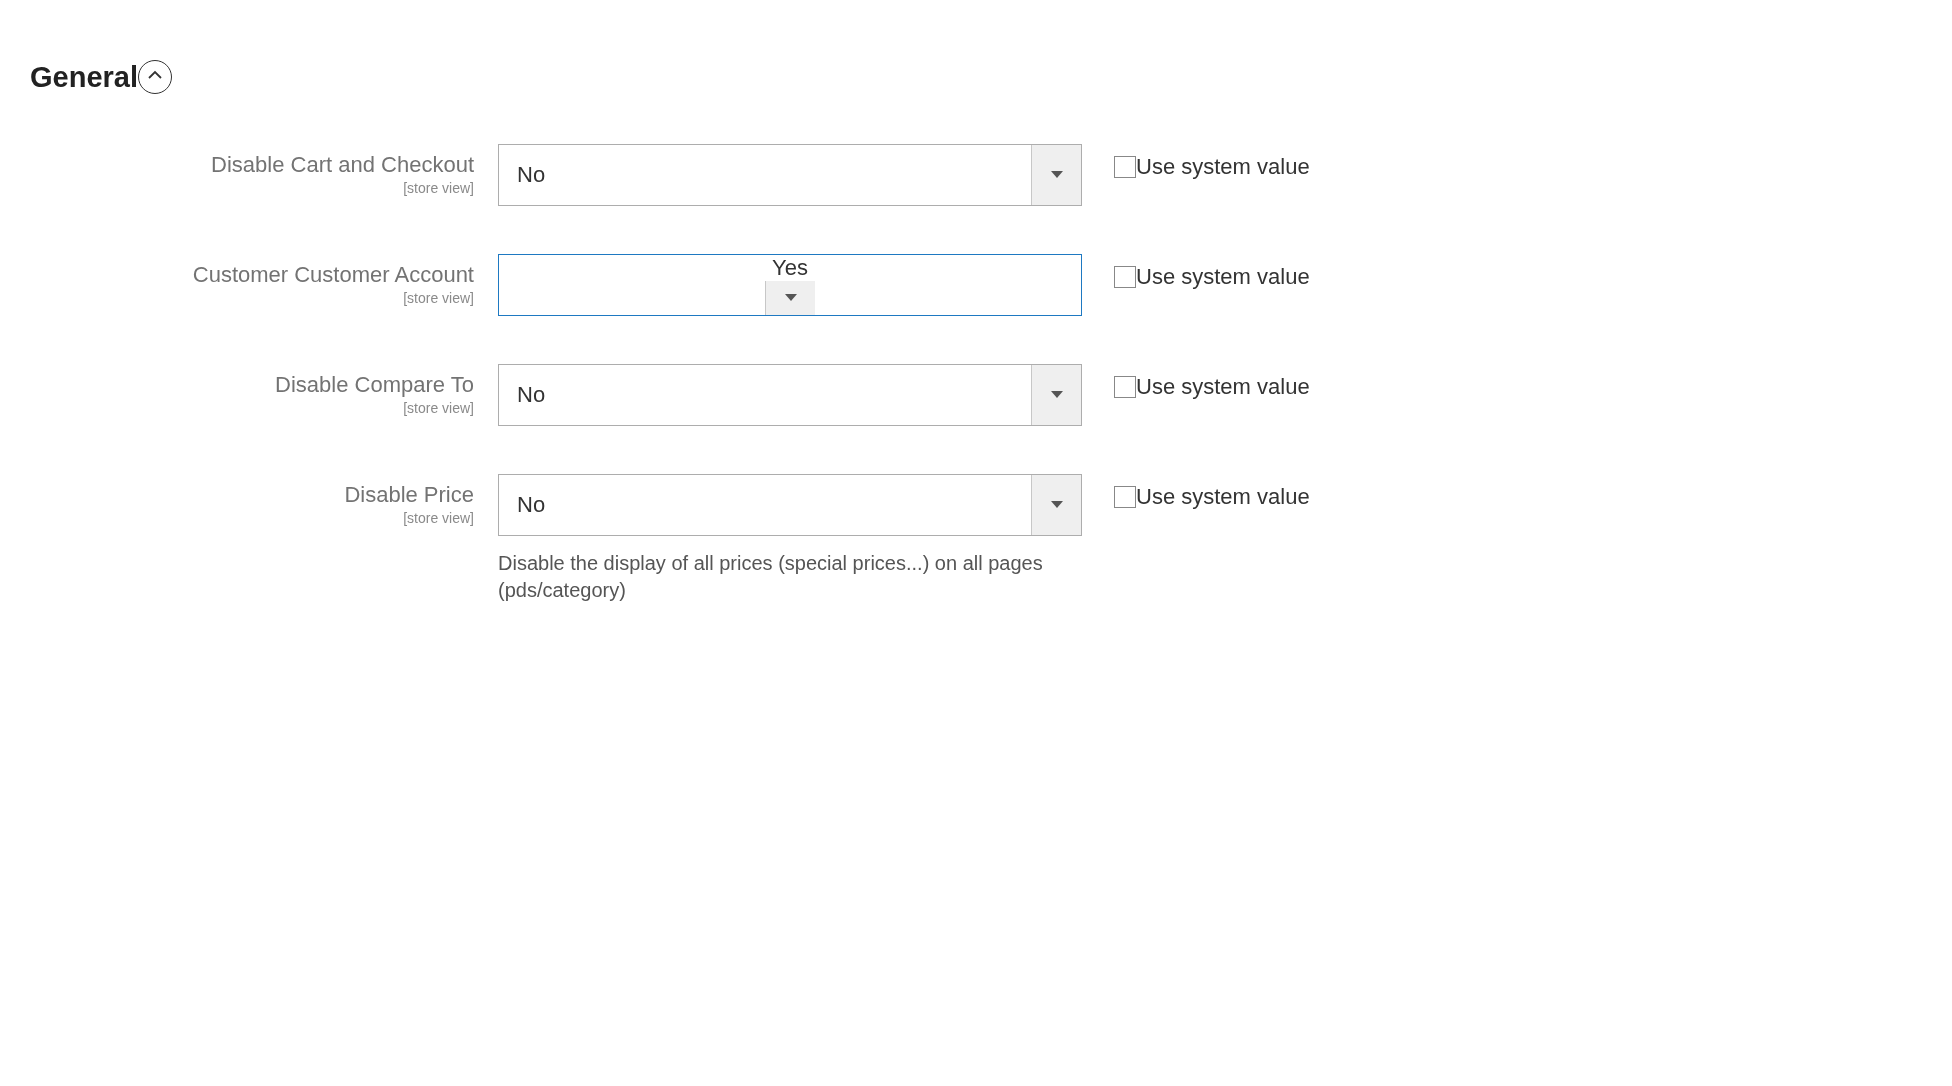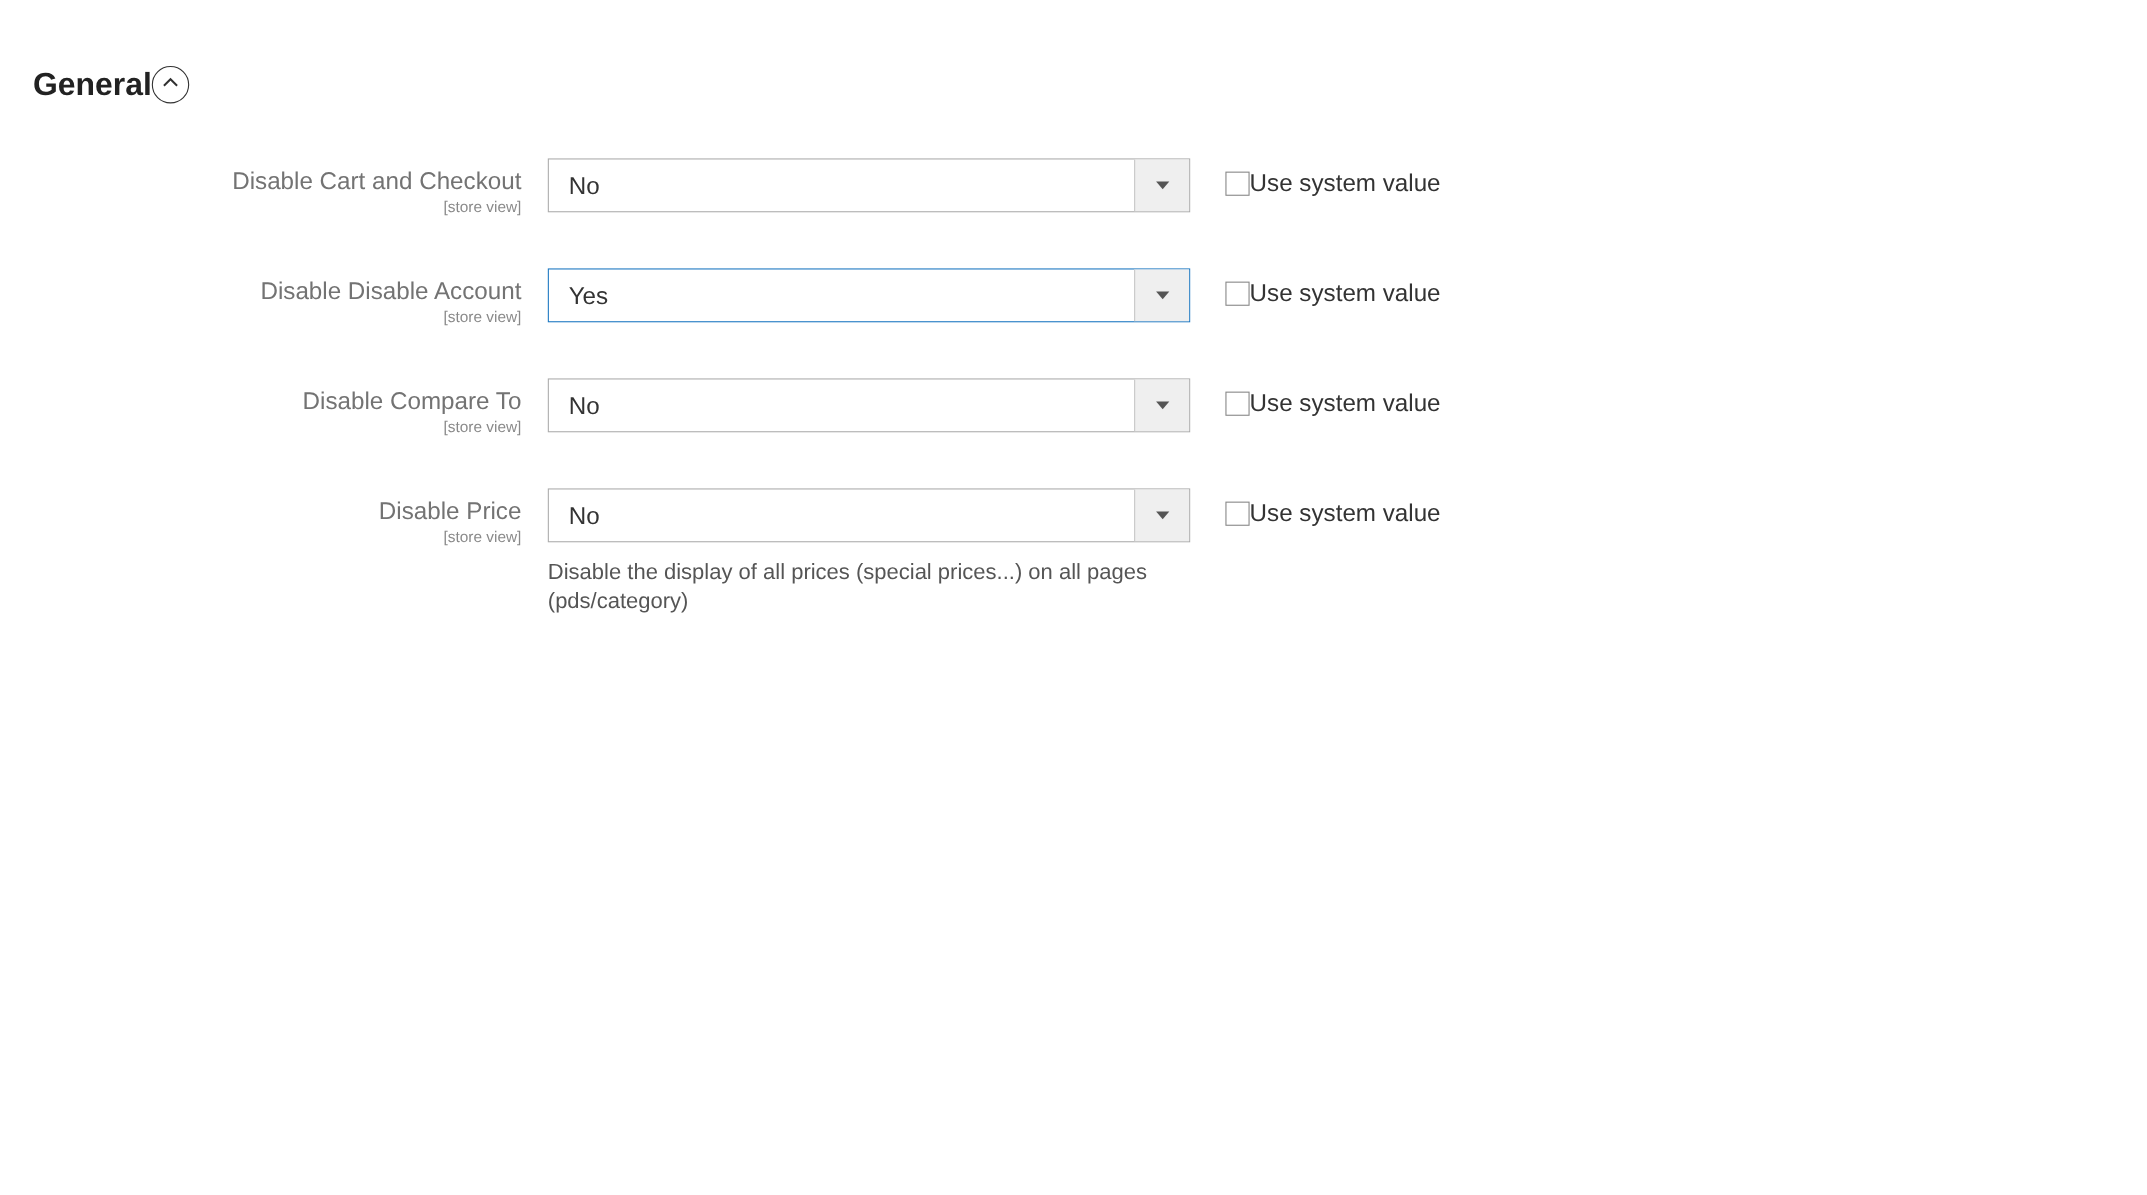--- a/index.html
+++ b/index.html
@@ -54,27 +54,27 @@
   color: #8a8a8a;
   display: block;
   margin-top: 2px;
 }
 .field-control {
   width: 584px;
   flex-shrink: 0;
 }
 .select-wrap {
   position: relative;
-  height: 49px;
+  height: 62px;
   border: 1px solid #adadad;
   background: #fff;
   display: flex;
   align-items: center;
 }
-.select-wrap.focused { border-color: #1e79c2; }
+.select-wrap.focused { border-color: #1e79c2; flex-direction: column; }
 .select-value {
   flex: 1;
   padding: 0 18px;
   font-size: 22px;
   color: #333;
 }
 .select-arrow {
   width: 50px;
   height: 100%;
   background: #efefef;
@@ -139,21 +139,21 @@
     </div>
   </div>
   <div class="field-use-system">
     <div class="checkbox"></div>
     <span class="use-system-label">Use system value</span>
   </div>
 </div>
 
 <div class="field-row">
   <div class="field-label-wrap">
-    <span class="field-label">Disable Disable Account</span>
+    <span class="field-label">Customer Customer Account</span>
     <span class="field-scope">[store view]</span>
   </div>
   <div class="field-control">
     <div class="select-wrap focused">
       <div class="select-value">Yes</div>
       <div class="select-arrow">
         <svg viewBox="0 0 14 10">
             <path d="M1 1 L7 8 L13 1 Z"></path>
           </svg>
       </div>

